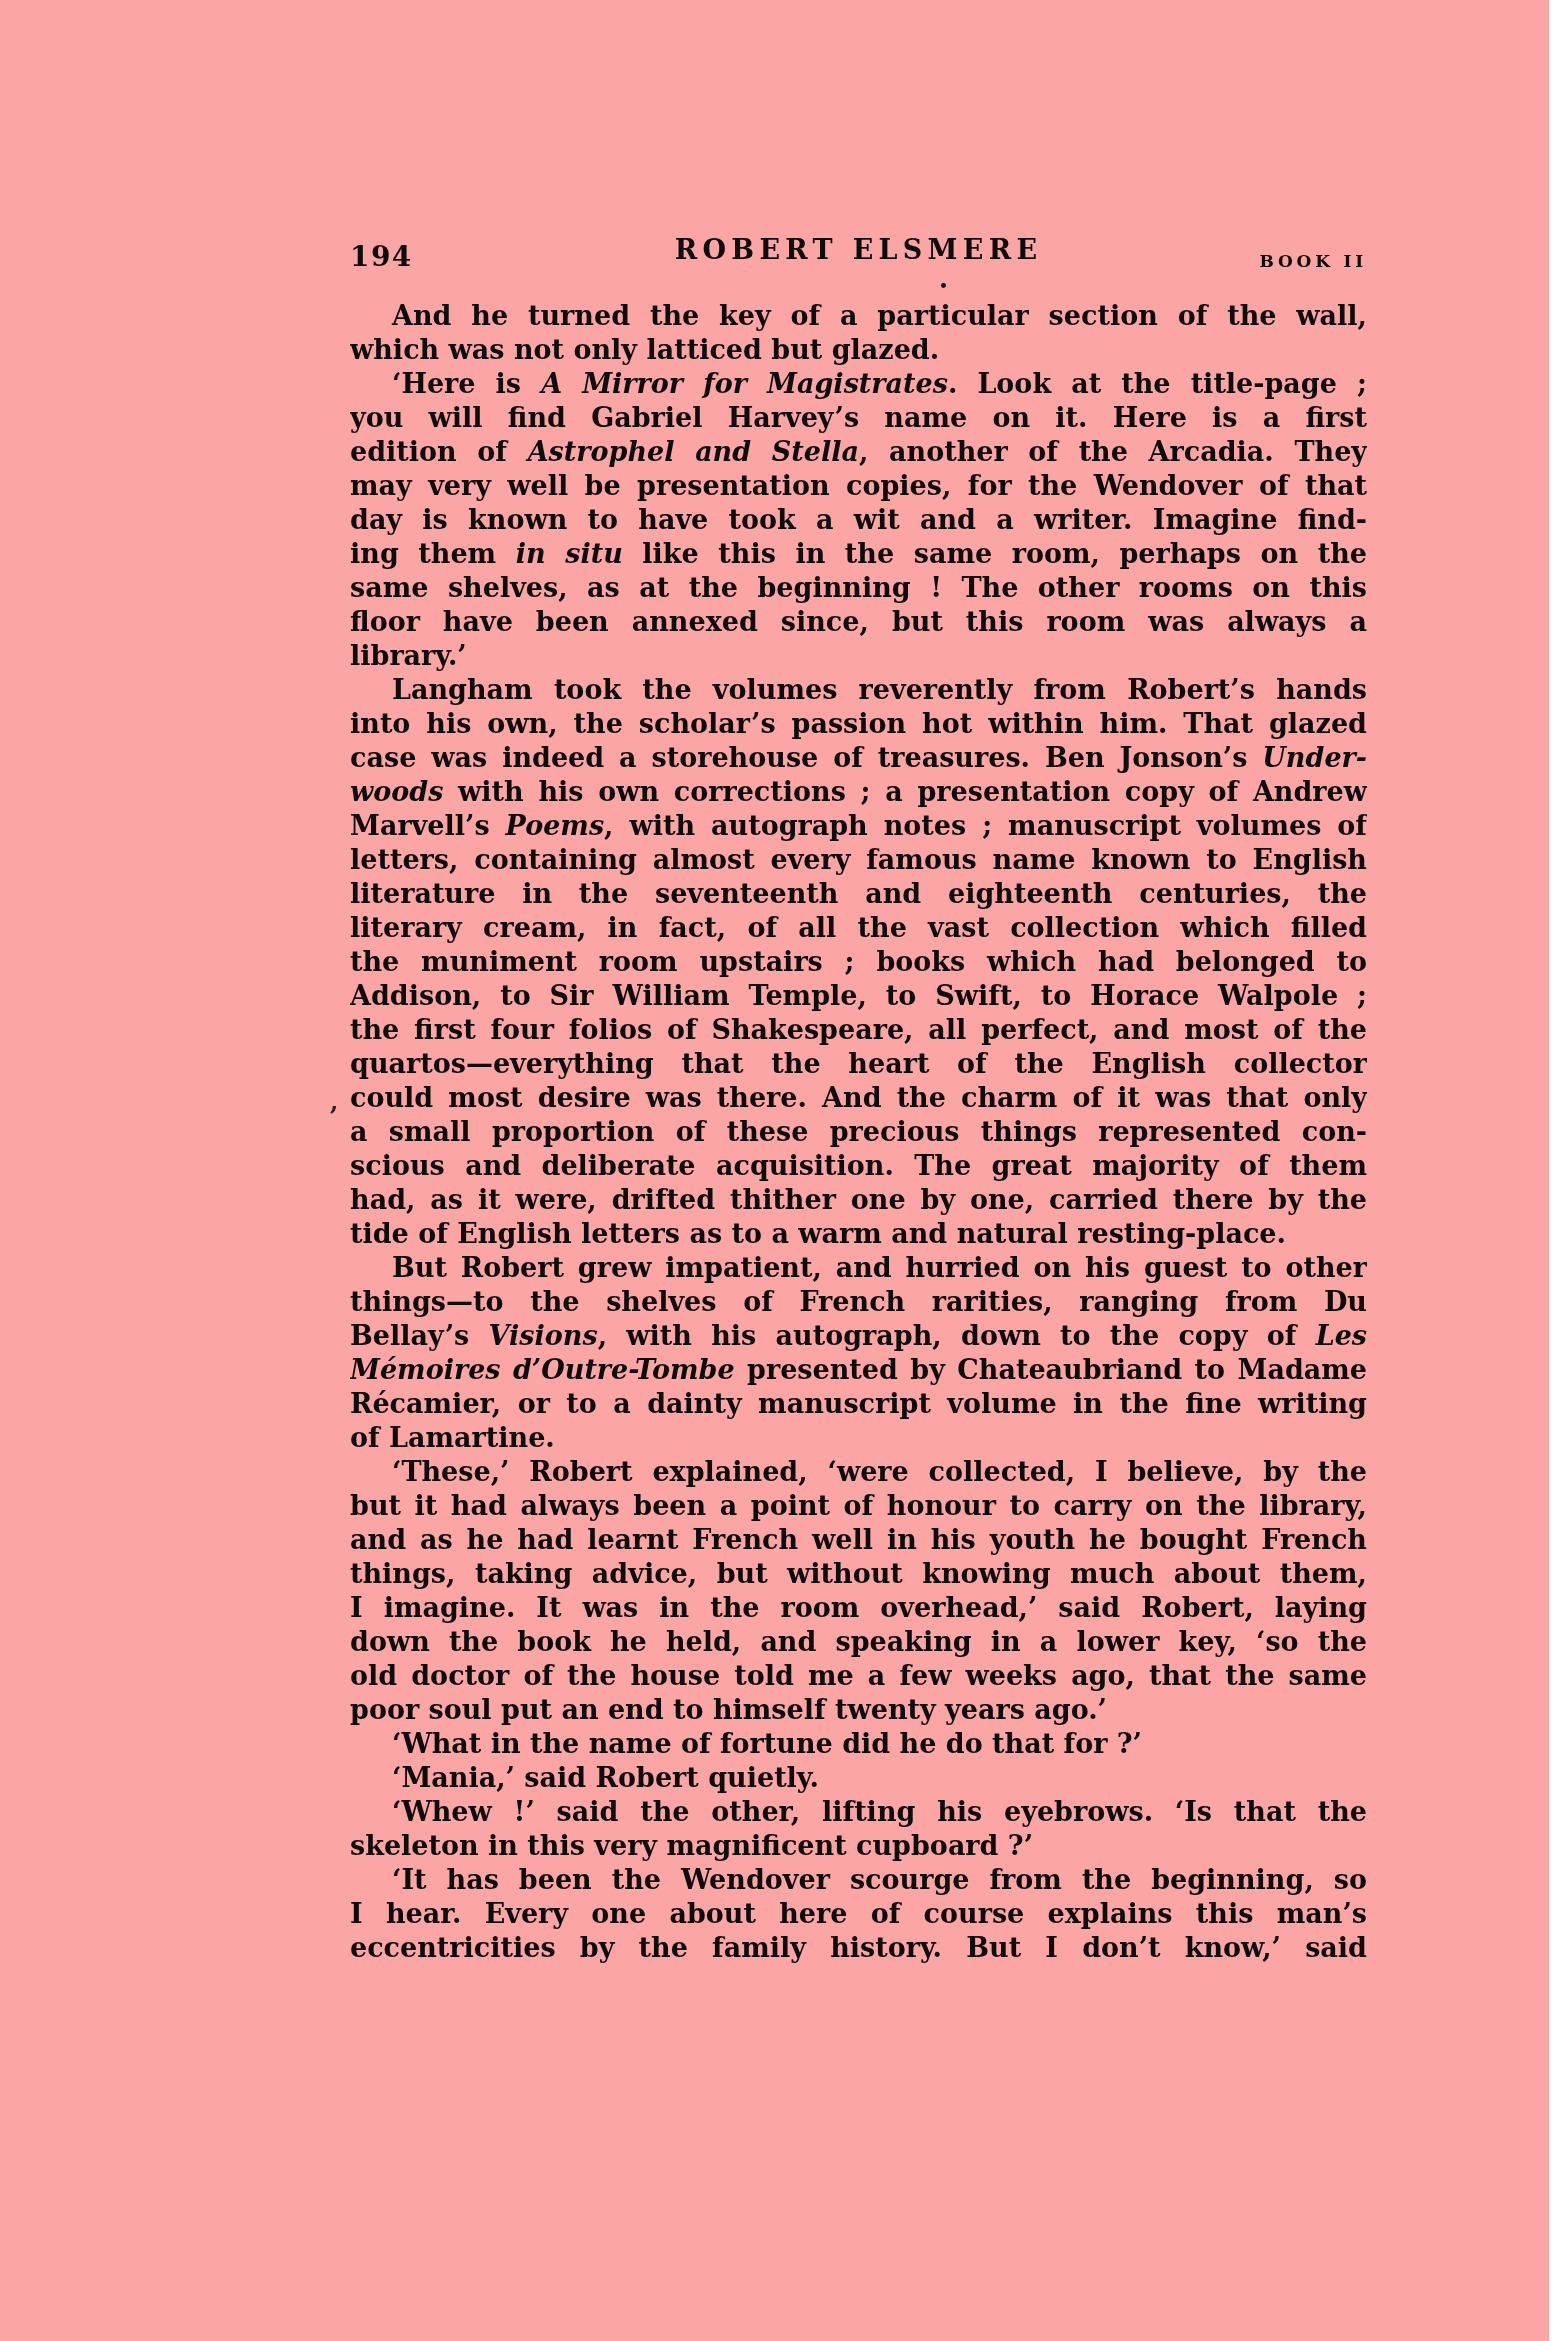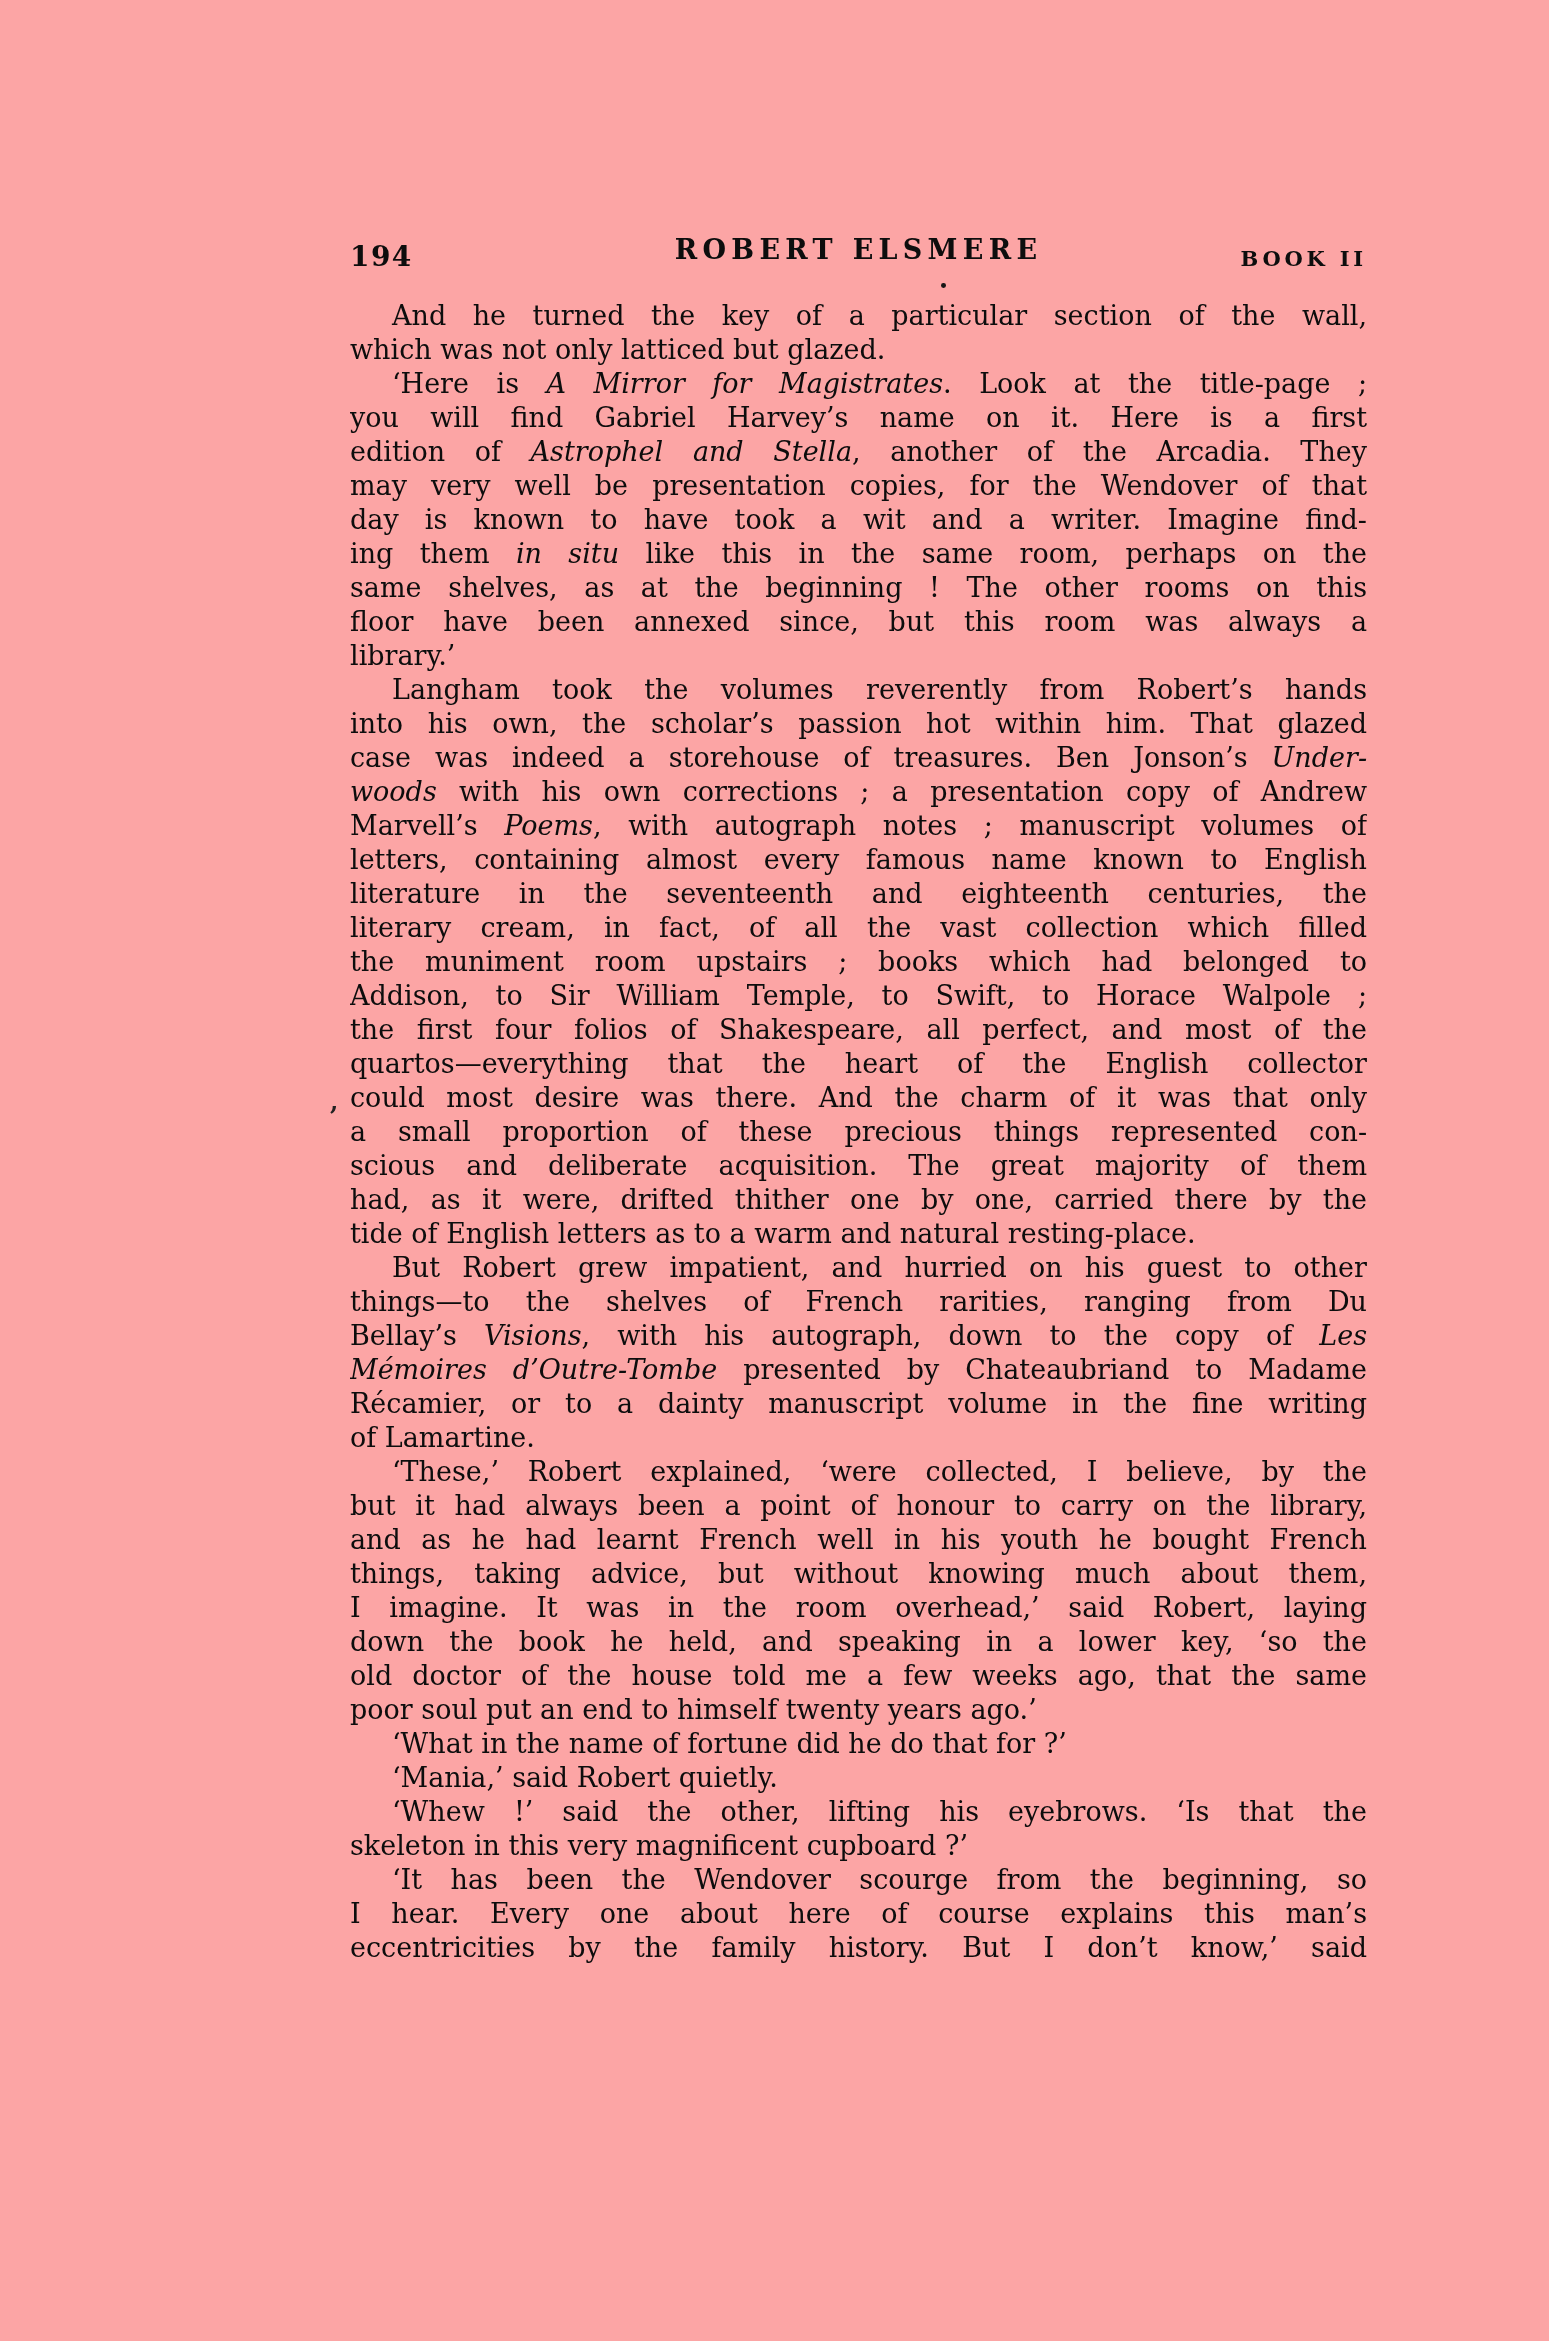--- a/index.html
+++ b/index.html
@@ -38,21 +38,21 @@
     bottom: 8px;
     font-size: 27px;
     font-weight: bold;
     letter-spacing: 5.3px;
     white-space: nowrap;
   }
   .book-label {
     position: absolute;
     right: 0;
     bottom: 2.4px;
-    font-size: 21px;
+    font-size: 17px;
     font-weight: bold;
     letter-spacing: 3.8px;
     white-space: nowrap;
   }
   .ink-dot {
     position: absolute;
     left: 941px;
     top: 283px;
     width: 4.8px;
     height: 4.8px;
@@ -62,21 +62,21 @@
   .page-body {
     position: absolute;
     left: 350px;
     top: 299px;
     width: 1017px;
   }
   .line {
     height: 34px;
     line-height: 34px;
     font-size: 27px;
-    font-weight: normal;
+    font-weight: bold;
     text-align: justify;
     text-align-last: justify;
     overflow: hidden;
     white-space: nowrap;
   }
   .line.indent { padding-left: 42px; }
   .line.last {
     text-align-last: left;
     text-align: right;
   }

